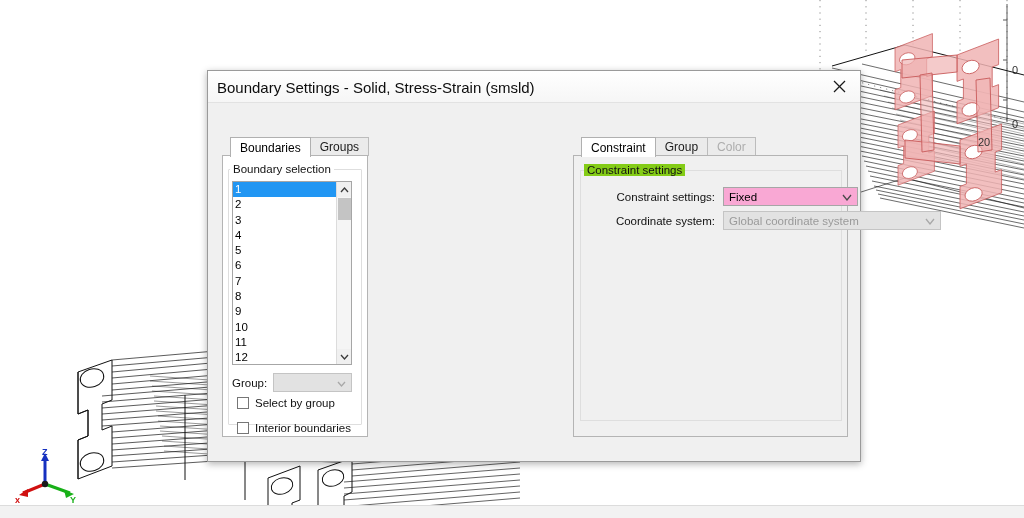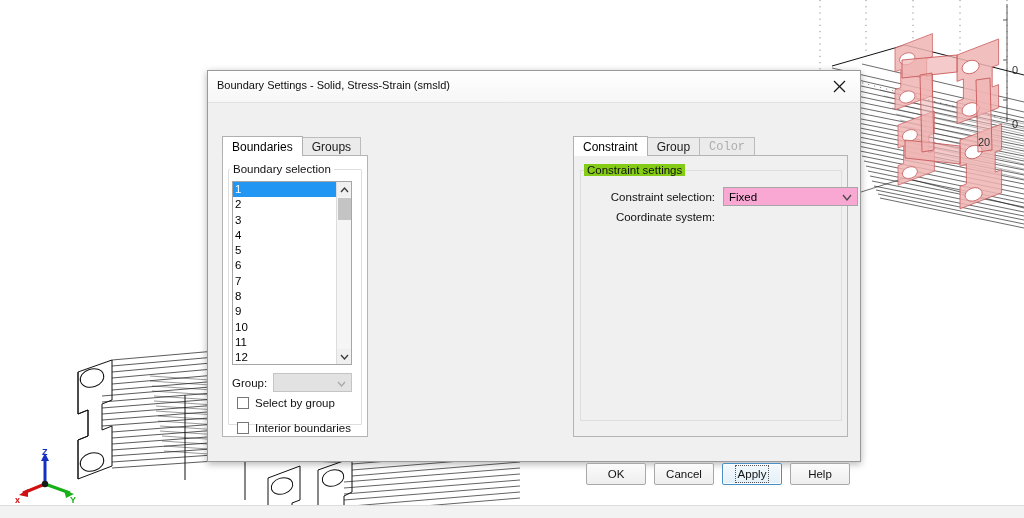--- a/index.html
+++ b/index.html
@@ -63,21 +63,21 @@
   .titlebar {
     position: relative;
     height: 31px;
     background: linear-gradient(#ffffff, #f6f6f6);
     border-bottom: 1px solid #e2e2e2;
   }
   .title-text {
     position: absolute;
     left: 9px;
     top: 8px;
-    font-size: 11px;
+    font-size: 15px;
     color: #0d0d0d;
     white-space: nowrap;
   }
   .close-btn {
     position: absolute;
     right: 0;
     top: 0;
     width: 42px;
     height: 30px;
     display: flex;
@@ -89,22 +89,23 @@
 
   .dialog-body {
     position: relative;
     height: 360px;
   }
 
   
   .tabstrip {
     position: absolute;
     display: flex;
-    align-items: flex-end;
+    align-items: center;
     height: 19px;
+    margin-left: 8px;
   }
   .tab {
     font-size: 12px;
     padding: 2px 9px 2px 9px;
     line-height: 15px;
     border: 1px solid #bcbcbc;
     border-bottom: none;
     background: #ebebeb;
     color: #1a1a1a;
     margin-right: -1px;
@@ -117,21 +118,20 @@
     background: #ffffff;
     border-color: #b0b0b0;
     color: #000;
     z-index: 3;
     height: 20px;
     padding-top: 3px;
   }
   .tab.disabled {
     color: #adadad;
     cursor: default;
-    font-family: Liberation Mono, monospace;
   }
 
   
   .left-tabs { left: 14px; top: 34px; }
   .left-page {
     position: absolute;
     left: 14px;
     top: 52px;
     width: 146px;
     height: 282px;
@@ -621,45 +621,39 @@
         <div class="tab active">Constraint</div>
         <div class="tab">Group</div>
         <div class="tab disabled">Color</div>
       </div>
       <div class="right-page"></div>
 
       <div class="cs-box"></div>
       <div class="cs-legend">Constraint settings</div>
 
       <div class="field-row f1">
-        <span class="field-label">Constraint selection:</span>
+        <span class="field-label">Constraint settings:</span>
         <div class="dd dd-cond">
           <span>Fixed</span>
           <span class="caret">
             <svg width="10" height="7" viewBox="0 0 10 7">
                 <polyline points="1,1 5,6 9,1" fill="none" stroke="#4a4a4a" stroke-width="1.3"></polyline>
               </svg>
           </span>
         </div>
       </div>
 
       <div class="field-row f2">
         <span class="field-label">Coordinate system:</span>
-      </div>
-
-      <div class="btnrow">
-        <div class="btn">
-          <span class="lbl">OK</span>
+        <div class="dd dd-coord disabled">
+          <span>Global coordinate system</span>
+          <span class="caret">
+            <svg width="10" height="7" viewBox="0 0 10 7">
+                <polyline points="1,1 5,6 9,1" fill="none" stroke="#a8a8a8" stroke-width="1.3"></polyline>
+              </svg>
+          </span>
         </div>
-        <div class="btn">
-          <span class="lbl">Cancel</span>
-        </div>
-        <div class="btn default">
-          <span class="lbl">Apply</span>
-        </div>
-        <div class="btn">
-          <span class="lbl">Help</span>
-        </div>
-      </div>
+      </div>
+
 
     </div>
   </div>
 </div>
 
 </body></html>

